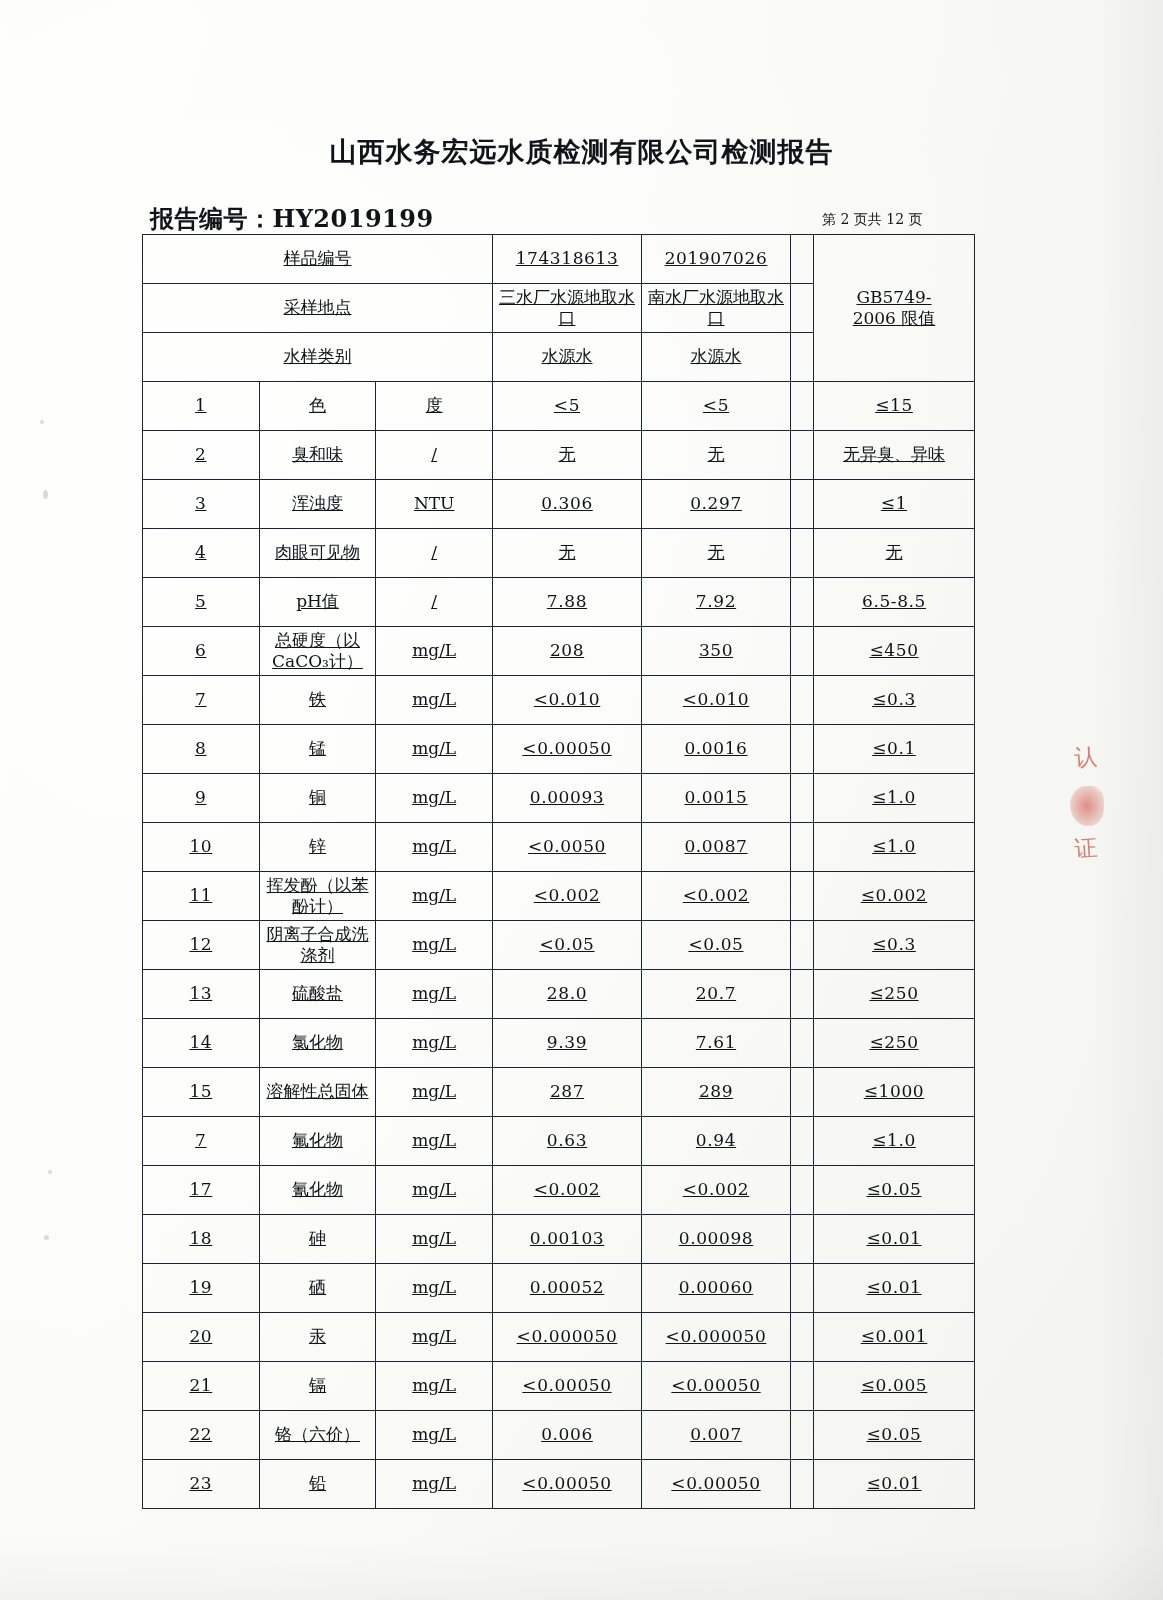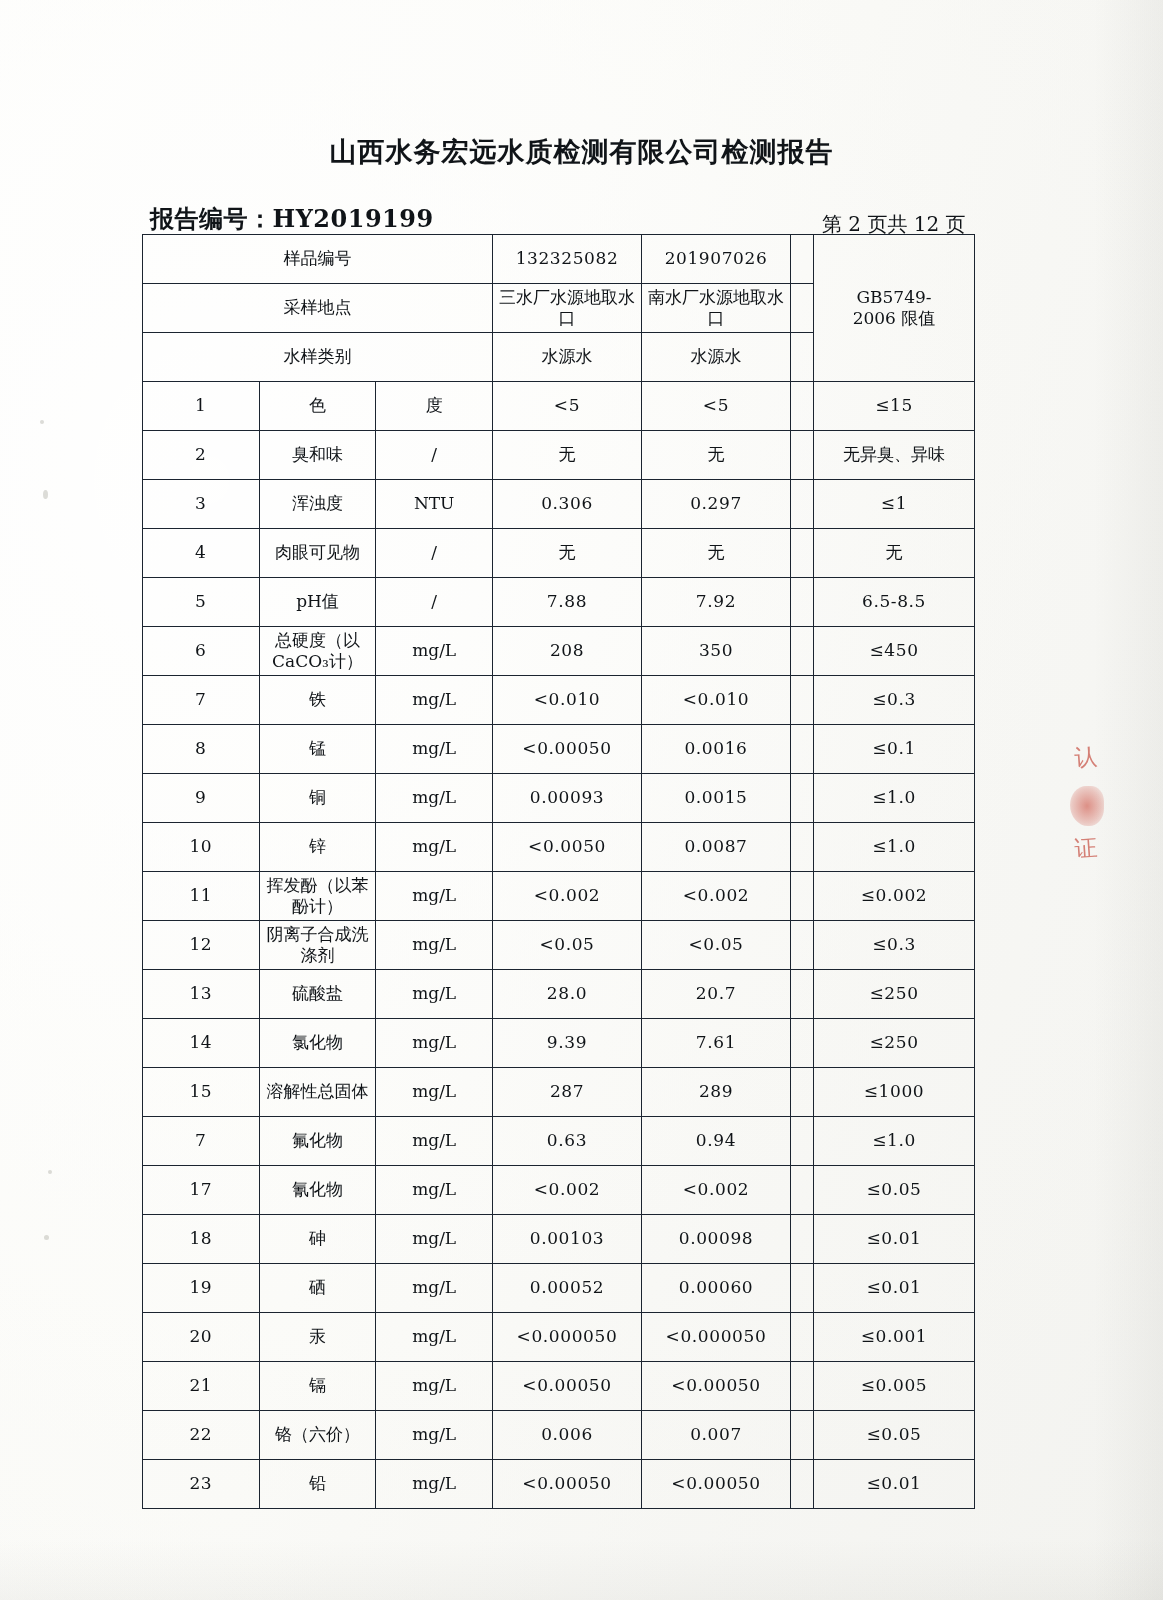--- a/index.html
+++ b/index.html
@@ -44,30 +44,31 @@
     left: 150px;
     font-size: 24px;
     font-weight: bold;
     letter-spacing: 0.5px;
     font-family: "DejaVu Serif", "Liberation Serif", serif;
   }
   .page-no {
     position: absolute;
     top: 211px;
     left: 822px;
-    font-size: 20px;
+    font-size: 14px;
     font-family: "DejaVu Serif", "Liberation Serif", serif;
   }
   table.report {
     position: absolute;
     top: 234px;
     left: 142px;
     width: 833px;
     border-collapse: collapse;
     table-layout: fixed;
+    text-decoration: underline;
   }
   table.report td {
     border: 1.5px solid #1b2430;
     text-align: center;
     vertical-align: middle;
     font-size: 17px;
     font-family: "DejaVu Serif", "Liberation Serif", serif;
     padding: 0;
     height: 48px;
     line-height: 1.25;
@@ -140,21 +141,21 @@
   <div class="paper-tint"></div>
 
   <div class="title">山西水务宏远水质检测有限公司检测报告</div>
   <div class="report-no">报告编号：HY2019199</div>
   <div class="page-no">第 2 页共 12 页</div>
 
   <table class="report">
     <tbody>
       <tr>
         <td class="hdr-label" colspan="3">样品编号</td>
-        <td class="s1-col num">132325082</td>
+        <td class="s1-col num">174318613</td>
         <td class="s2-col num">201907026</td>
         <td class="gap-col"></td>
         <td class="limit-col merge-head" rowspan="3">
           <div>GB5749-</div>
           <div>2006 限值</div>
         </td>
       </tr>
       <tr>
         <td class="hdr-label" colspan="3">采样地点</td>
         <td class="s1-col two-line">三水厂水源地取水口</td>

